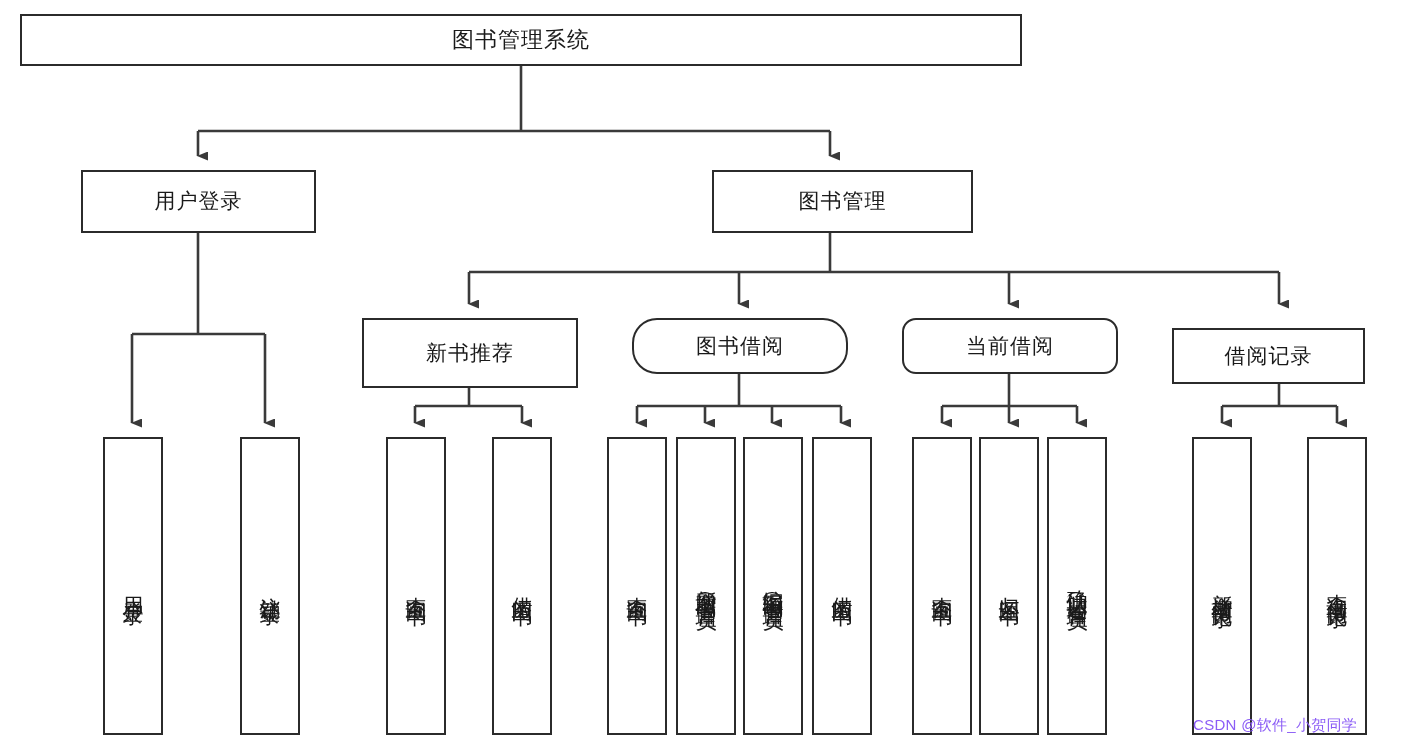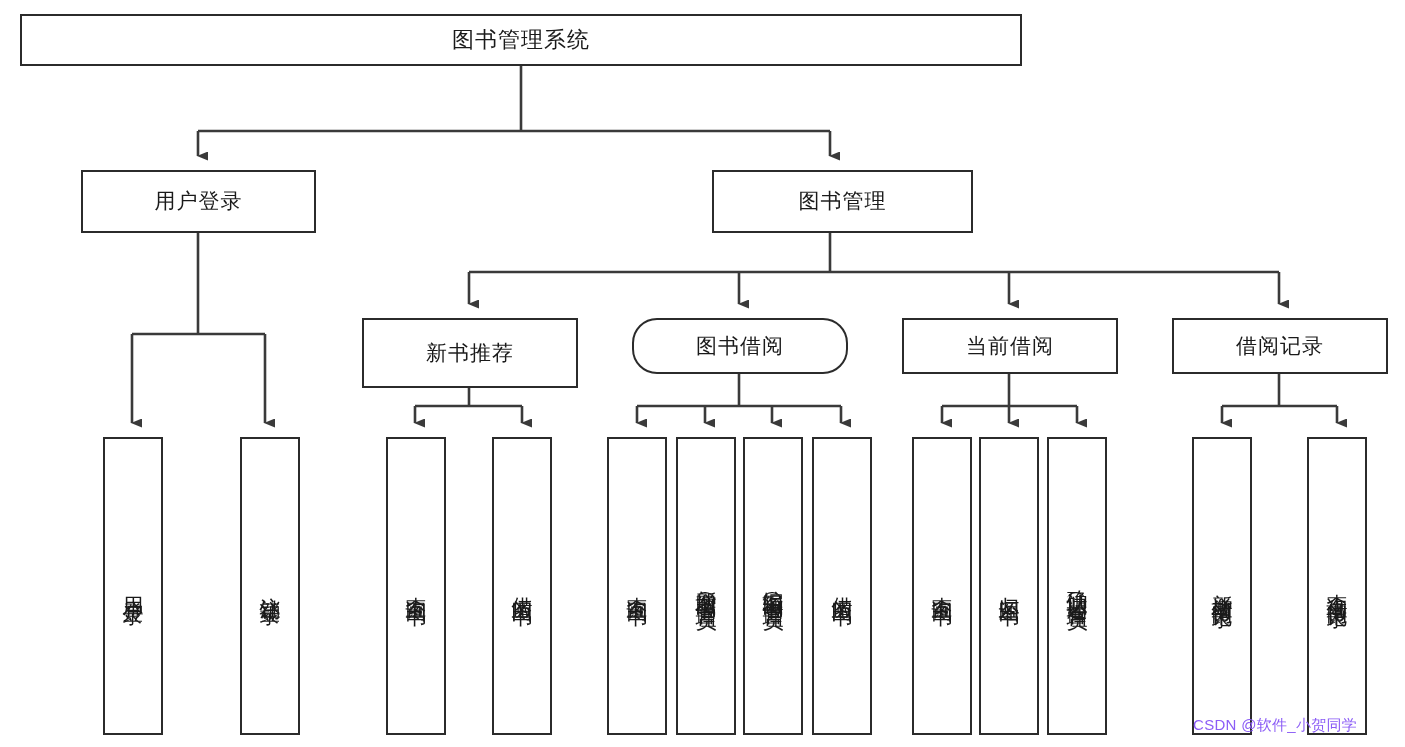--- a/index.html
+++ b/index.html
@@ -144,25 +144,25 @@
   </div>
 
   <div class="node node-horizontal" style="left:362px; top:318px; width:216px; height:70px;">
     <span class="node-label">新书推荐</span>
   </div>
 
   <div class="node node-horizontal" style="left:632px; top:318px; width:216px; height:56px;border-radius:25px;">
     <span class="node-label">图书借阅</span>
   </div>
 
-  <div class="node node-horizontal" style="left:902px; top:318px; width:216px; height:56px;">
+  <div class="node node-horizontal" style="left:902px; top:318px; width:216px; height:56px;border-radius:14px;">
     <span class="node-label">当前借阅</span>
   </div>
 
-  <div class="node node-horizontal" style="left:1172px; top:318px; width:216px; height:56px;">
+  <div class="node node-horizontal" style="left:1172px; top:328px; width:193px; height:56px;">
     <span class="node-label">借阅记录</span>
   </div>
 
   <div class="node node-vertical" style="left:103px; top:437px; width:60px; height:298px;">
     <span class="node-label">用户登录</span>
   </div>
 
   <div class="node node-vertical" style="left:240px; top:437px; width:60px; height:298px;">
     <span class="node-label">注销登录</span>
   </div>

